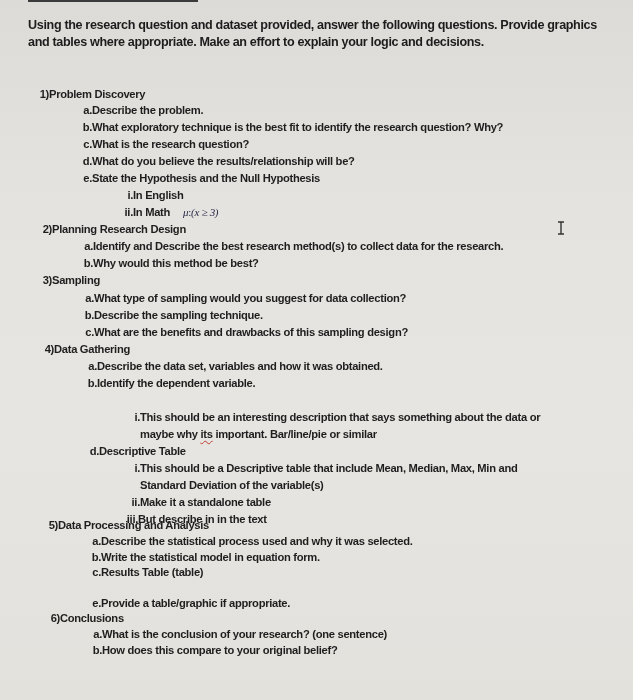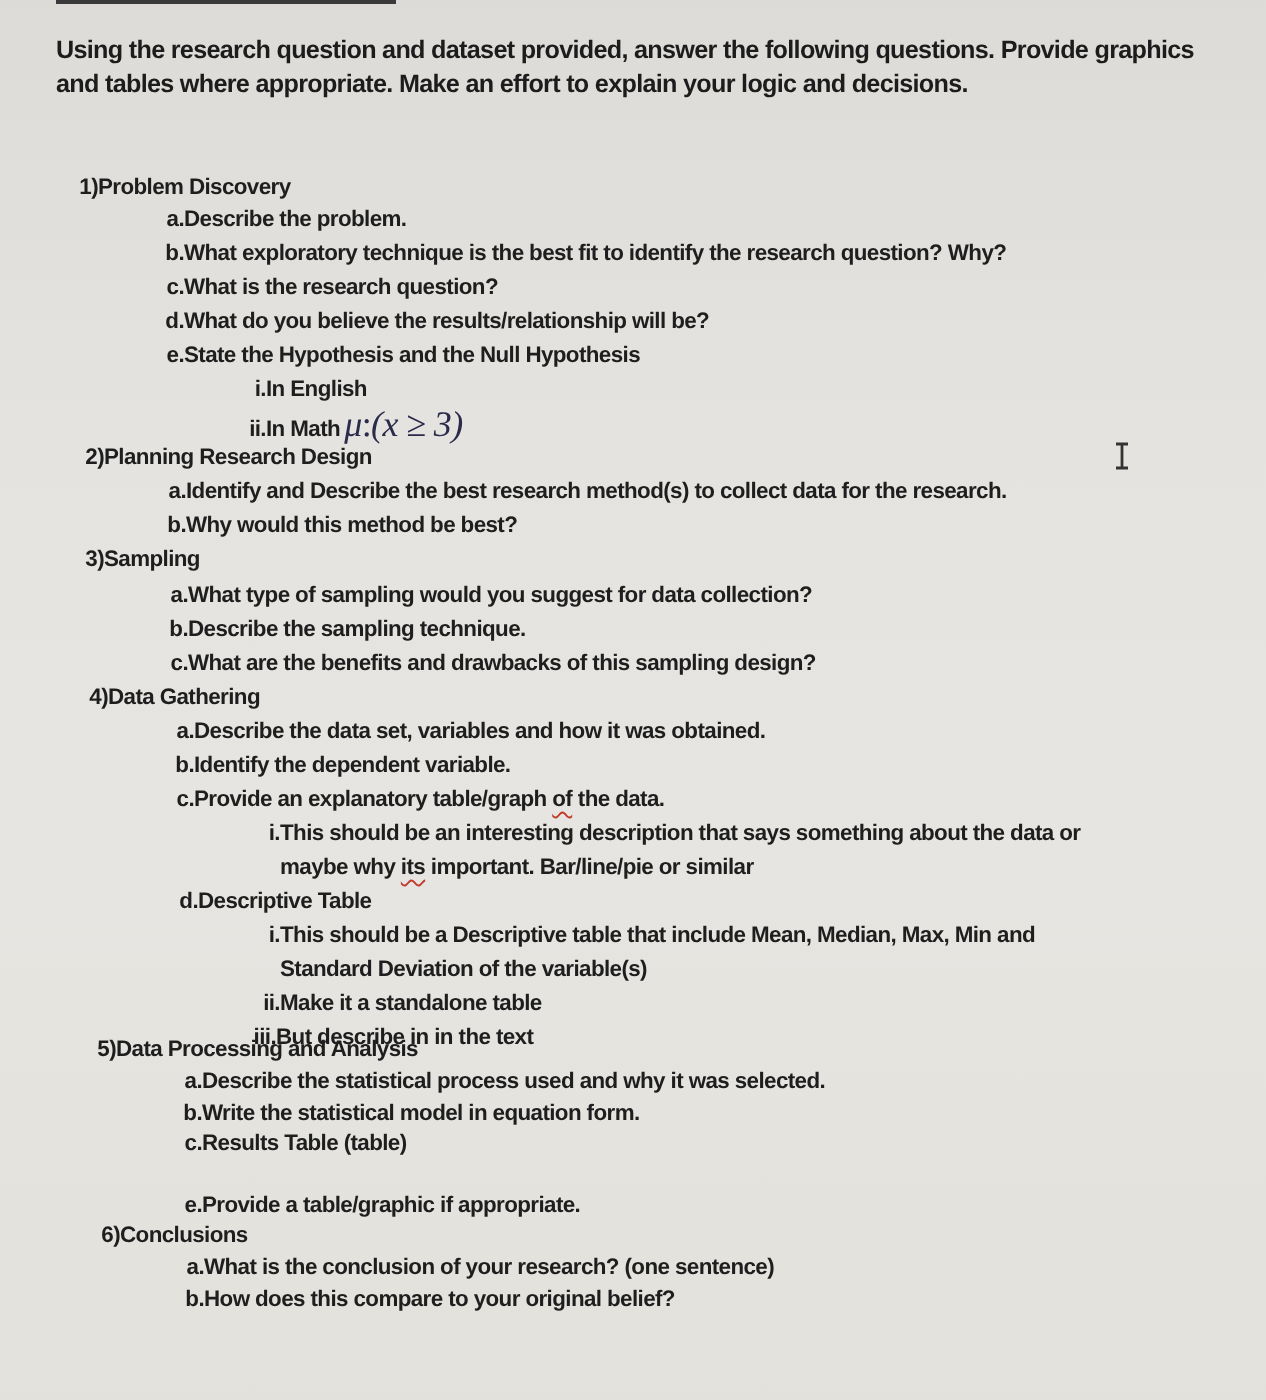--- a/index.html
+++ b/index.html
@@ -51,23 +51,23 @@
       line-height: 14px;
       text-align: right;
     }
     .marker {
       display: inline-block;
     }
     .math {
       font-family: "Liberation Serif", "DejaVu Serif", serif;
       font-style: italic;
       font-weight: normal;
-      font-size: 18px;
+      font-size: 11px;
       color: #2a2a4a;
-      margin-left: 2px;
+      margin-left: 13px;
     }
     .math .up {
       font-style: normal;
     }
     .text-cursor {
       position: absolute;
       left: 556px;
       top: 221px;
       width: 10px;
       height: 14px;
@@ -140,23 +140,20 @@
 
   <div class="line" style="left:34px; top:342px;">
     <span class="marker" style="width:20px;">4)</span><span>Data Gathering</span>
   </div>
   <div class="line" style="left:78px; top:359px;">
     <span class="marker" style="width:19px;">a.</span><span>Describe the data set, variables and how it was obtained.</span>
   </div>
   <div class="line" style="left:78px; top:376px;">
     <span class="marker" style="width:19px;">b.</span><span>Identify the dependent variable.</span>
   </div>
-  <div class="line" style="left:78px; top:393px;">
-    <span class="marker" style="width:19px;">c.</span><span>Provide an explanatory table/graph </span><span class="squiggle">of</span><span> the data.</span>
-  </div>
   <div class="line" style="left:122px; top:410px;">
     <span class="marker" style="width:18px;">i.</span><span>This should be an interesting description that says something about the data or</span>
   </div>
   <div class="line" style="left:140px; top:427px;">
     <span>maybe why </span><span class="squiggle">its</span><span> important. Bar/line/pie or similar</span>
   </div>
   <div class="line" style="left:80px; top:444px;">
     <span class="marker" style="width:19px;">d.</span><span>Descriptive Table</span>
   </div>
   <div class="line" style="left:122px; top:461px;">

